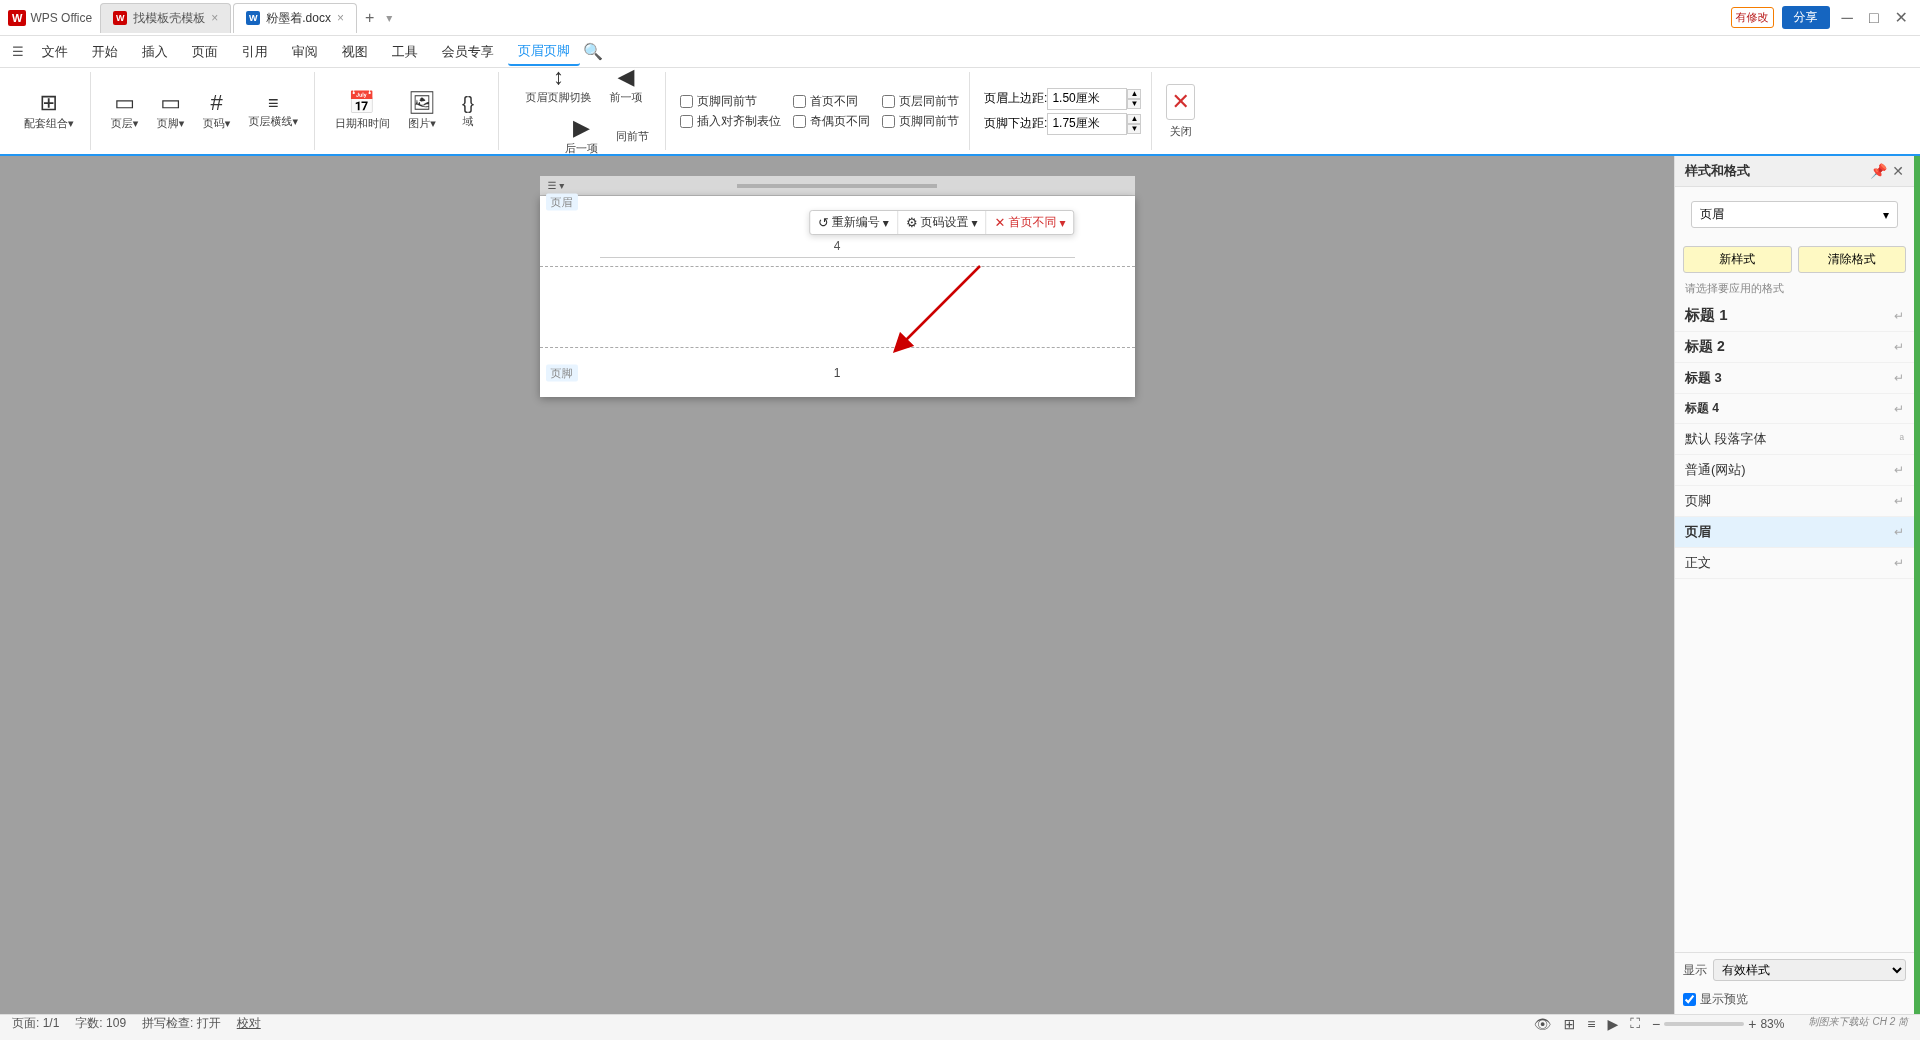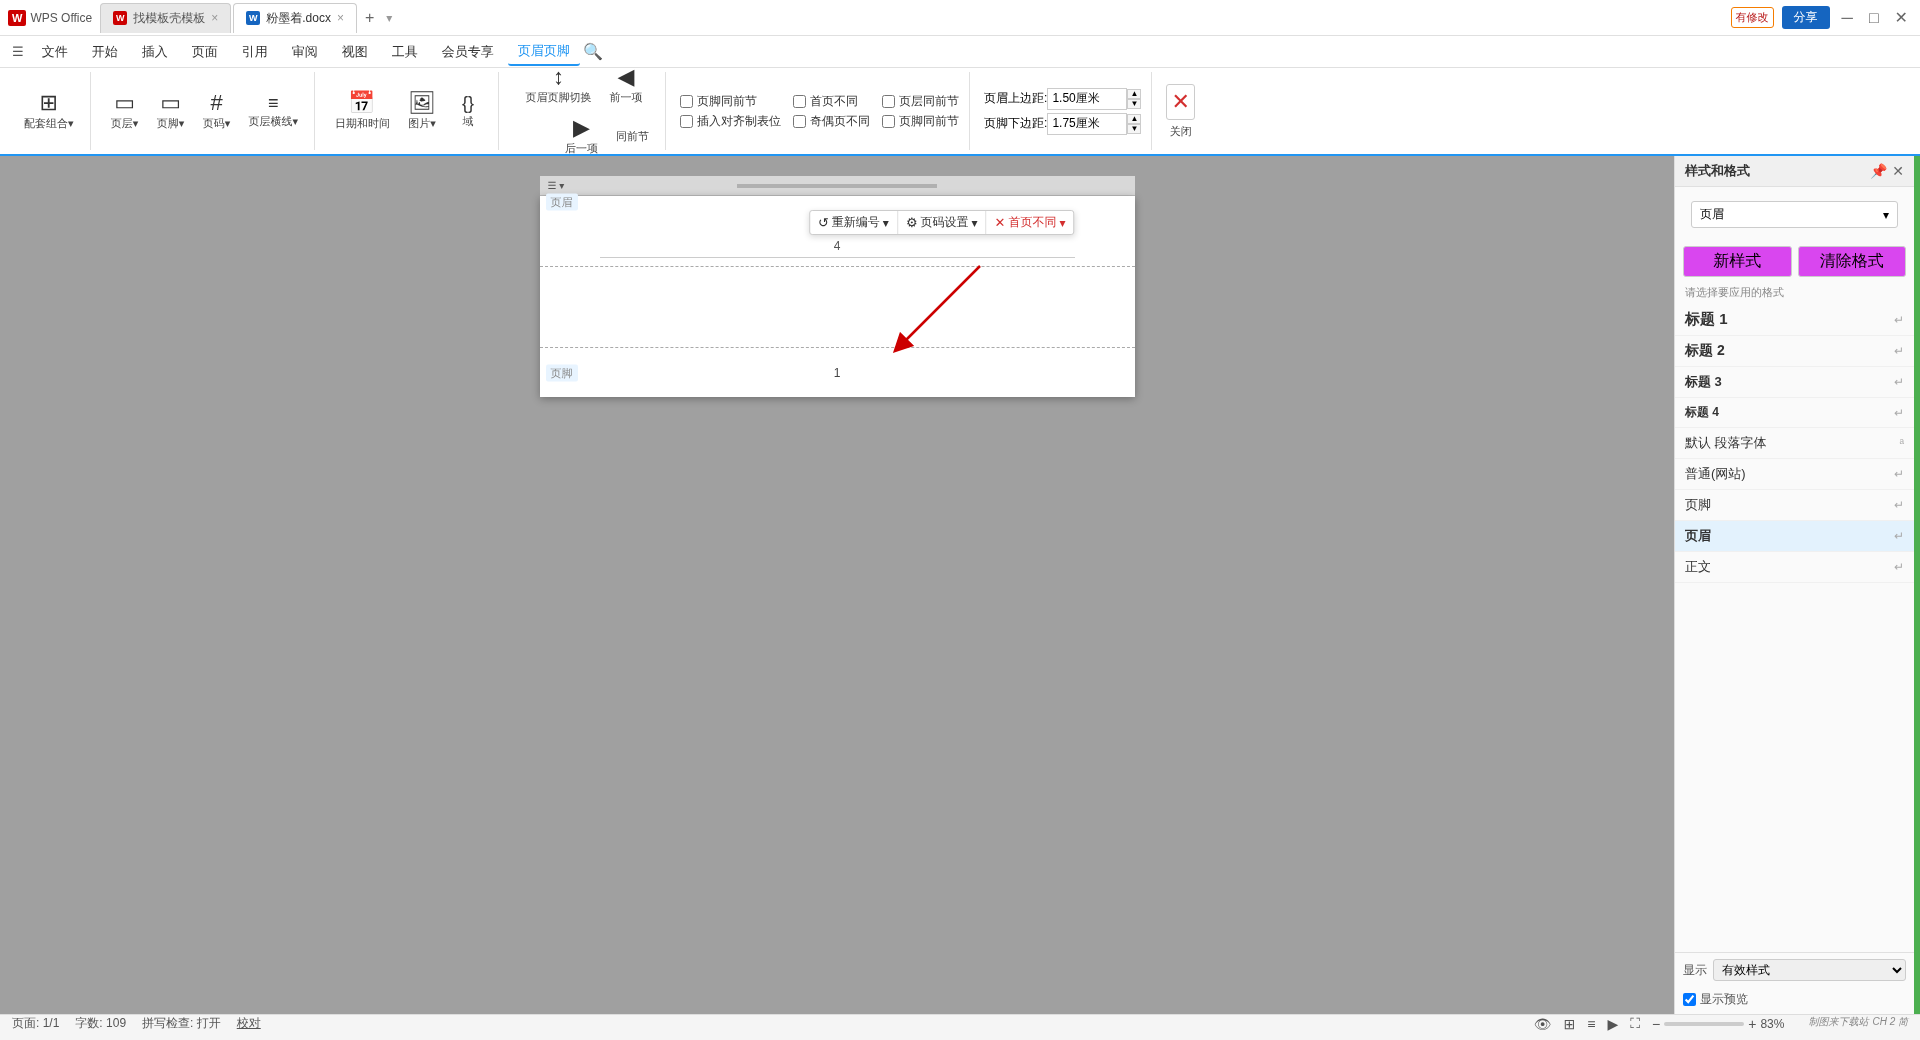--- a/index.html
+++ b/index.html
@@ -78,21 +78,21 @@
     .panel-header { display: flex; align-items: center; justify-content: space-between; padding: 6px 10px; border-bottom: 1px solid #e0e0e0; background: #f0f0f0; }
     .panel-title { font-size: 13px; font-weight: bold; color: #333; }
     .panel-controls { display: flex; gap: 4px; }
     .panel-btn { font-size: 14px; cursor: pointer; color: #666; }
 
     
     .style-dropdown { margin: 8px; border: 1px solid #ccc; border-radius: 3px; padding: 4px 8px; font-size: 12px; background: #fff; display: flex; align-items: center; justify-content: space-between; cursor: pointer; }
 
     
     .style-action-row { display: flex; gap: 6px; padding: 4px 8px; }
-    .style-action-btn { flex: 1; padding: 4px; border: 1px solid #ccc; border-radius: 3px; font-size: 16px; cursor: pointer; text-align: center; background: #d946ef; }
+    .style-action-btn { flex: 1; padding: 4px; border: 1px solid #ccc; border-radius: 3px; font-size: 12px; cursor: pointer; text-align: center; background: #fef9c3; }
 
     .style-hint { font-size: 11px; color: #888; padding: 4px 10px; }
 
     
     .style-list { flex: 1; overflow-y: auto; }
     .style-item { display: flex; align-items: center; justify-content: space-between; padding: 6px 10px; cursor: pointer; border-bottom: 1px solid #f0f0f0; }
     .style-item.active { background: #e3f2fd; }
     .style-item-name { font-size: 13px; color: #333; }
     .style-item-name.h1 { font-size: 15px; font-weight: bold; }
     .style-item-name.h2 { font-size: 14px; font-weight: bold; }

